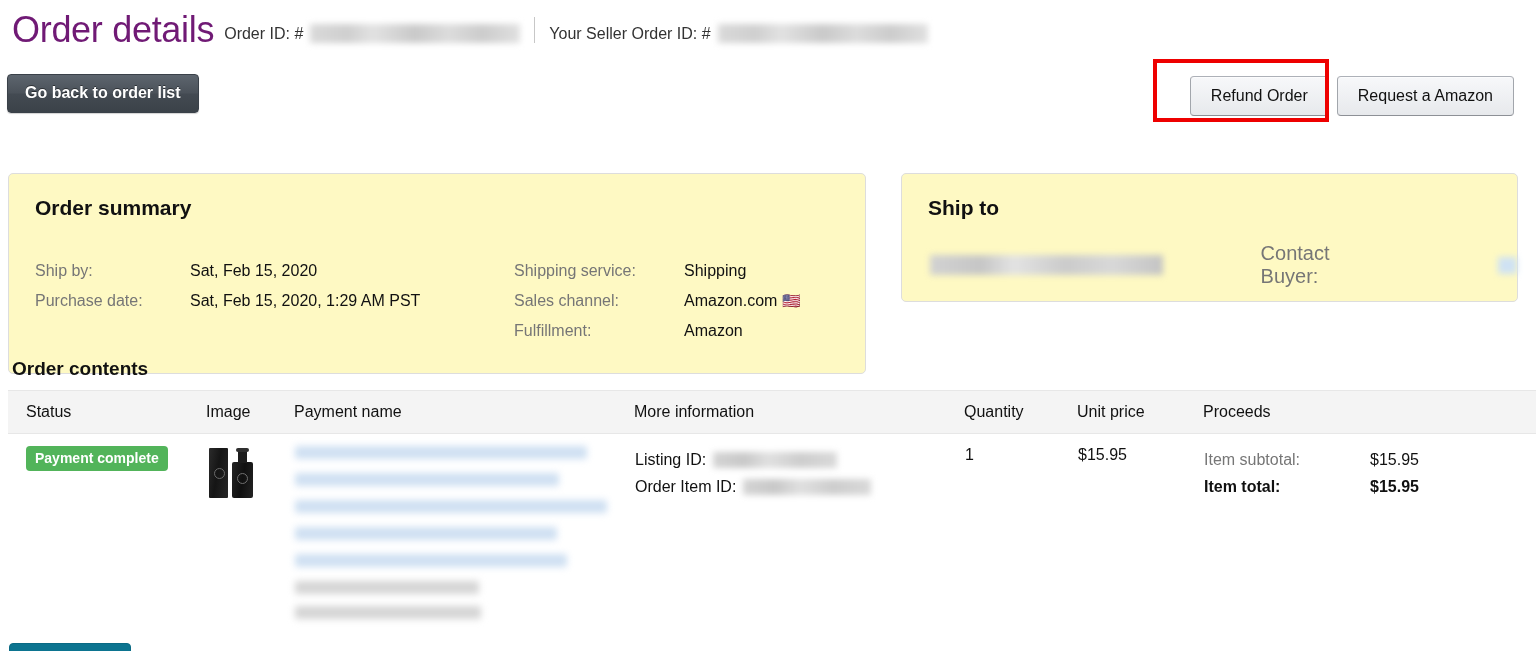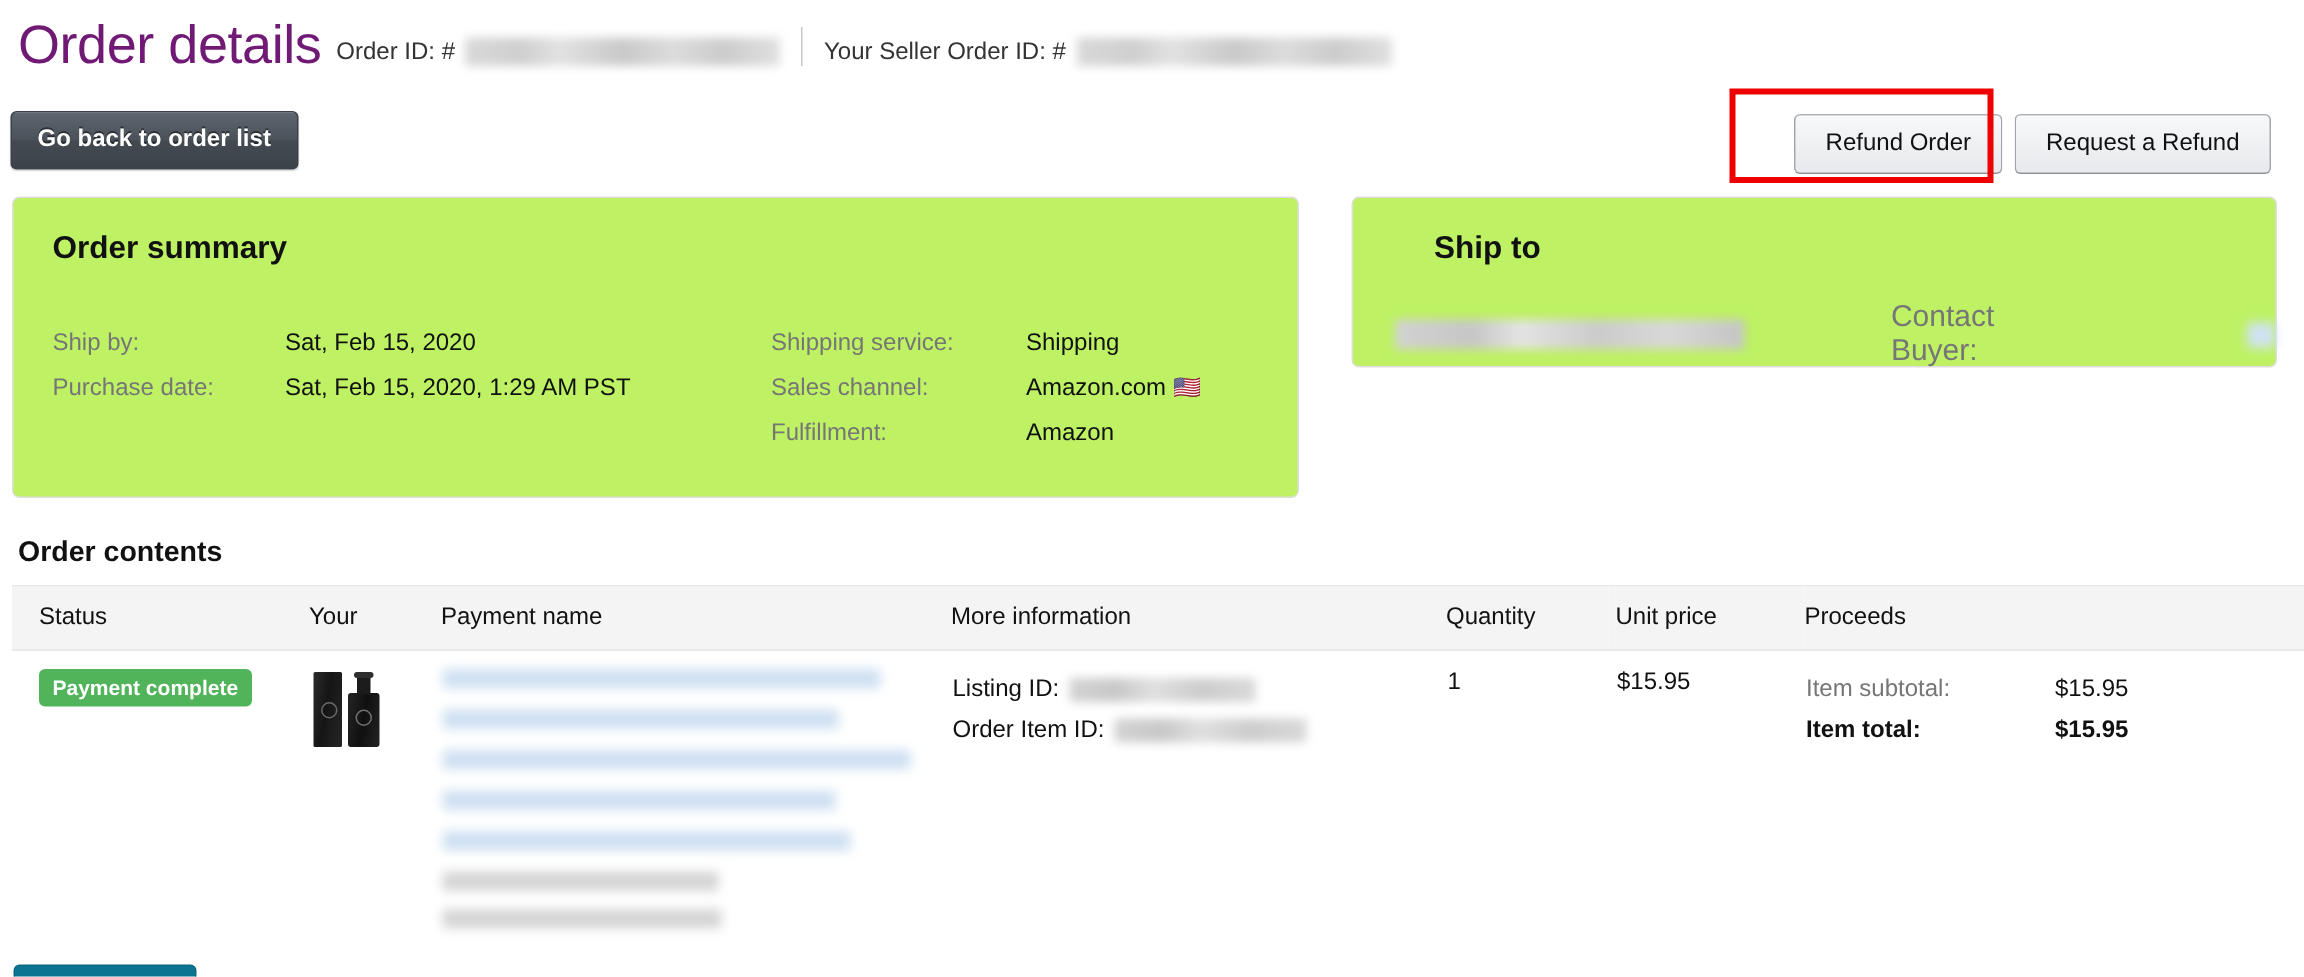--- a/index.html
+++ b/index.html
@@ -114,35 +114,35 @@
     box-sizing: border-box;
     pointer-events: none;
     z-index: 20;
   }
 
   
   .panel {
     position: absolute;
     border: 1px solid #ddd;
     border-radius: 5px;
-    background: #bef264;
+    background: #fef9c3;
     box-sizing: border-box;
+    margin-top: 42px;
   }
   .panel-summary {
     left: 8px;
     top: 131px;
     width: 858px;
     height: 201px;
   }
   .panel-shipto {
     left: 901px;
     top: 131px;
     width: 617px;
-    height: 114px;
-    padding-left: 28px;
+    height: 129px;
   }
   .panel-title {
     font-size: 21px;
     font-weight: bold;
     color: #111111;
     margin: 22px 0 0 26px;
   }
 
   .summary-cols {
     position: absolute;
@@ -375,21 +375,21 @@
     <span class="redacted orderid-blur"></span>
   </span>
 </div>
 
 <div class="btn-row-left">
   <button class="btn-dark">Go back to order list</button>
 </div>
 
 <div class="btn-row-right">
   <button class="btn-light">Refund Order</button>
-  <button class="btn-light">Request a Refund</button>
+  <button class="btn-light">Request a Amazon</button>
 </div>
 <div class="highlight-box"></div>
 
 <div class="panel panel-summary">
   <div class="panel-title">Order summary</div>
 
   <div class="summary-cols">
     <div class="col-a">
       <div class="kv">
         <span class="k">Ship by:</span>
@@ -427,21 +427,21 @@
     <span class="redacted contact-blur"></span>
   </div>
 </div>
 
 <div class="section-title">Order contents</div>
 
 <table class="contents-table">
   <thead>
     <tr>
       <th class="c-status">Status</th>
-      <th class="c-image">Your</th>
+      <th class="c-image">Image</th>
       <th class="c-product">Payment name</th>
       <th class="c-more">More information</th>
       <th class="c-qty">Quantity</th>
       <th class="c-unit">Unit price</th>
       <th class="c-proceeds">Proceeds</th>
     </tr>
   </thead>
   <tbody>
     <tr>
       <td class="c-status">

